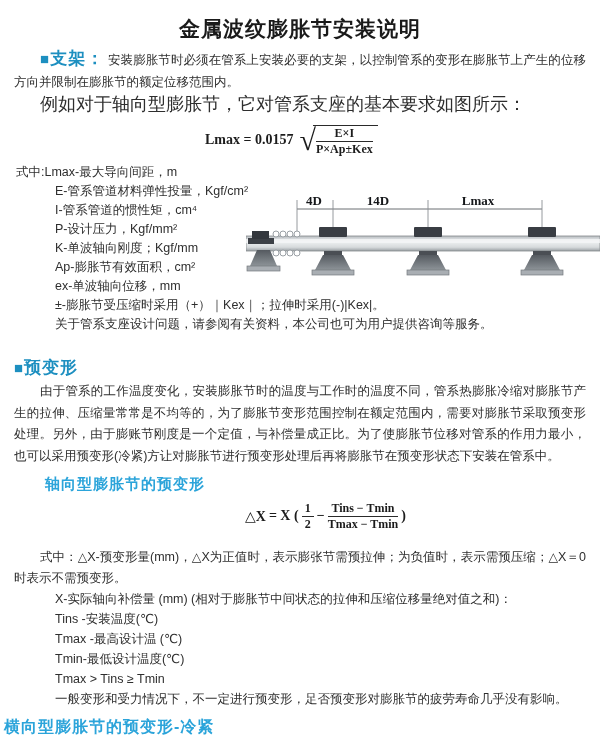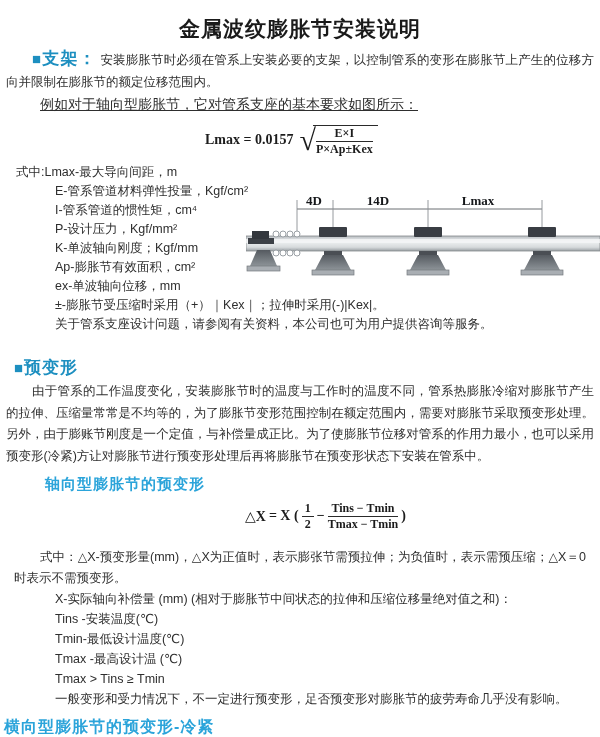--- a/index.html
+++ b/index.html
@@ -7,23 +7,23 @@
     position:relative;width:600px;height:737px;overflow:hidden;background:#ffffff;
     font-family:"Liberation Sans","DejaVu Sans",sans-serif;color:#2e2e2e;
   }
   
   .doc-title{margin:15px 0 4px;text-align:center;font-size:21px;font-weight:bold;color:#1a1a1a;letter-spacing:1px;}
   
   .sq{color:#1d8fc0;font-size:15px;margin-right:1px;}
   .sec-title{color:#1d8fc0;font-size:17px;font-weight:bold;letter-spacing:1px;}
   .sec-head{margin:22px 14px 0;font-size:17px;}
   
-  .para{margin:5px 6px 0;font-size:12.5px;line-height:22px;text-align:justify;text-indent:26px;}
+  .para{margin:5px 14px 0;font-size:12.5px;line-height:22px;text-align:justify;text-indent:26px;}
   .para.tight{line-height:21.5px;margin-top:2px;}
-  .one-line{margin:1px 14px 0;font-size:14px;line-height:21px;text-indent:26px;text-decoration:underline;}
+  .one-line{margin:1px 14px 0;font-size:18px;line-height:21px;text-indent:26px;}
   .var-line{margin-left:55px;font-size:12.5px;line-height:19px;}
   .var-line.first{margin-left:16px;}
   .sub-head{color:#2ba4da;font-weight:bold;}
   .sub-head.axial{margin:8px 0 0 45px;font-size:15px;letter-spacing:1px;}
   .sub-head.lateral{margin:8px 0 0 4px;font-size:16px;letter-spacing:1px;}
   
   .formula{font-family:"Liberation Serif","DejaVu Serif",serif;font-weight:bold;color:#1c1c1c;}
   .f1{margin:8px 0 6px 205px;font-size:14px;height:34px;display:flex;align-items:center;}
   .sqrt{font-size:30px;font-weight:normal;line-height:1;margin:0 -3px 0 6px;}
   .radicand{display:inline-block;border-top:1.5px solid #2a2a2a;padding:1px 5px 0 3px;vertical-align:middle;}
@@ -145,22 +145,22 @@
     <span class="frac">
         <span class="num">Tins − Tmin</span>
         <span class="den">Tmax − Tmin</span>
       </span>
     <span>)</span>
   </div>
 
   <p class="desc2">式中：△X-预变形量(mm)，△X为正值时，表示膨张节需预拉伸；为负值时，表示需预压缩；△X＝0时表示不需预变形。</p>
   <div class="axial-line">X-实际轴向补偿量 (mm) (相对于膨胀节中间状态的拉伸和压缩位移量绝对值之和)：</div>
   <div class="axial-line">Tins -安装温度(℃)</div>
+  <div class="axial-line">Tmax -最高设计温 (℃)</div>
   <div class="axial-line">Tmin-最低设计温度(℃)</div>
-  <div class="axial-line">Tmax -最高设计温 (℃)</div>
   <div class="axial-line">Tmax &gt; Tins ≥ Tmin</div>
   <div class="axial-line">一般变形和受力情况下，不一定进行预变形，足否预变形对膨胀节的疲劳寿命几乎没有影响。</div>
 
   <div class="sub-head lateral">横向型膨胀节的预变形-冷紧</div>
 
   <div class="formula f3">
     <span>△Y</span>
     <span>=</span>
     <span class="frac upright">
         <span class="num">1</span>

